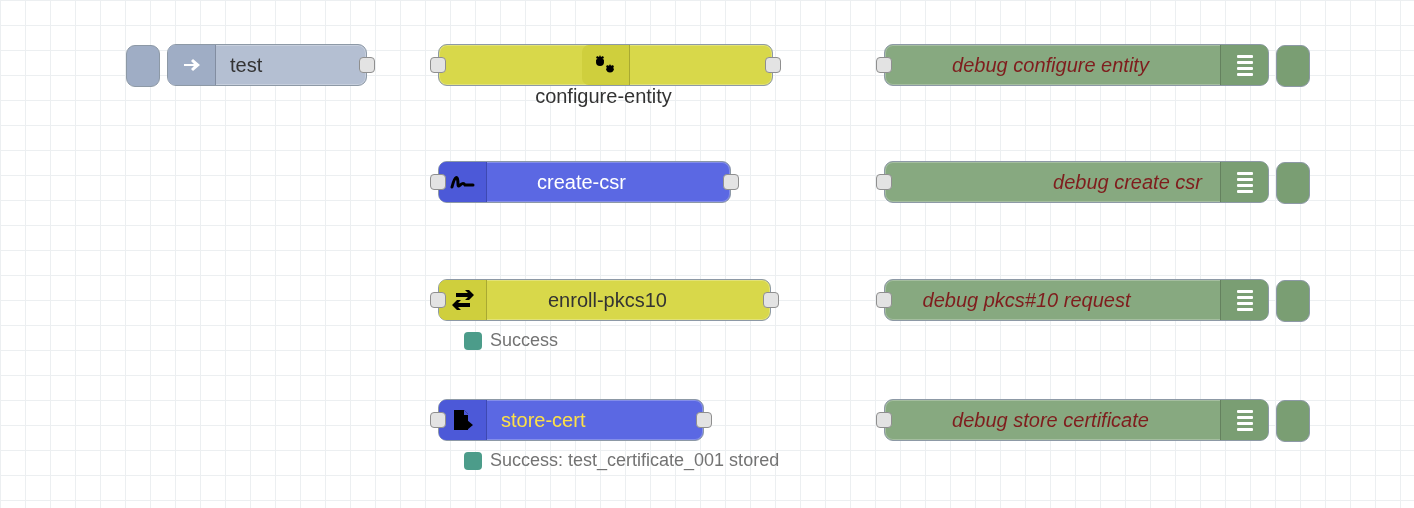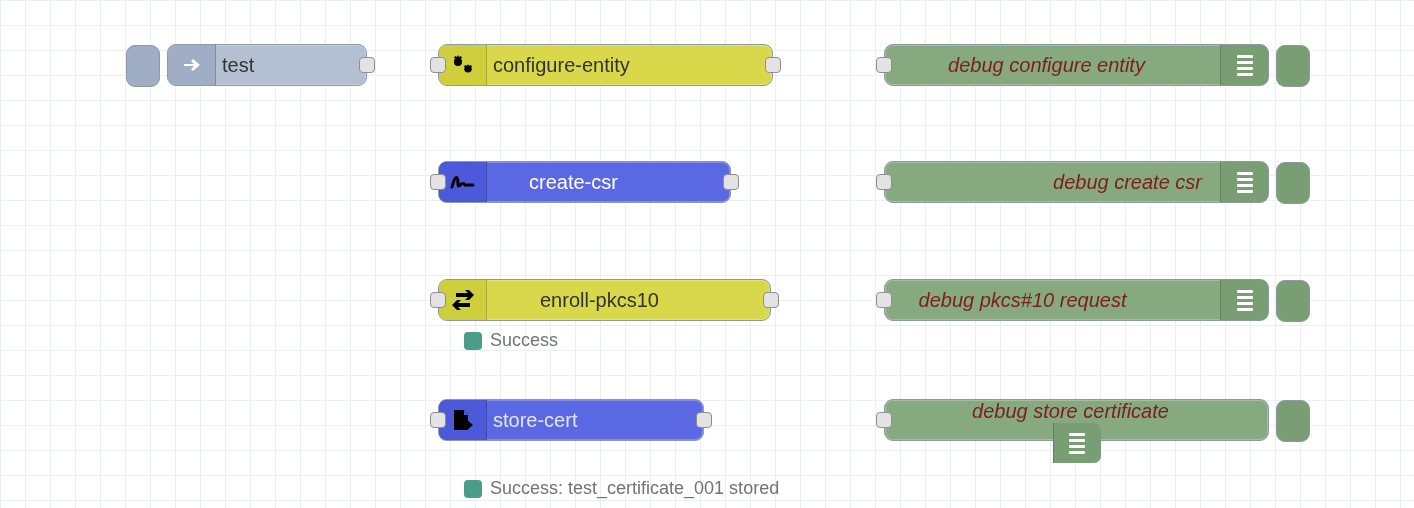--- a/index.html
+++ b/index.html
@@ -44,21 +44,21 @@
     border-top-left-radius:7px; border-bottom-left-radius:7px;
     background: rgba(0,0,0,0.07);
     flex-shrink:0;
   }
   .node .icon-slot.right {
     border-right:none;
     border-left:1.5px solid rgba(0,0,0,0.18);
     border-radius:0 7px 7px 0;
   }
   .node .label {
-    padding:0 18px 0 6px;
+    padding:0 18px 0 14px;
     white-space:nowrap;
   }
   .node .label.italic { font-style:italic; }
 
   
   .c-blue   { background:#b4bfd2; }
   .c-blue .icon-slot { background:#9fadc5; }
   .c-yellow { background:#d8d84a; }
   .c-yellow .icon-slot { background:#cfcf3d; }
   .c-purple { background:#5b68e3; color:#fff; }
@@ -133,21 +133,21 @@
   <div class="side-btn inject"></div>
   <div class="icon-slot">
     <svg width="24" height="24" viewBox="0 0 24 24">
         <path fill="#fff" d="M4 11h10l-3-3 2-2 7 6-7 6-2-2 3-3H4z"></path>
       </svg>
   </div>
   <div class="label">test</div>
   <div class="port out"></div>
 </div>
 
-<div class="node c-yellow" style="left:438px; top:44px; width:335px;">
+<div class="node c-yellow" style="left:438px; top:44px; width:335px;flex-direction:column;">
   <div class="port in"></div>
   <div class="icon-slot">
     <svg width="28" height="24" viewBox="0 0 28 24">
         <g fill="#000">
           <circle cx="9" cy="9" r="4"></circle>
           <path d="M9 2l1 2 2-1 1 2-2 1 2 1-1 2-2-1-1 2-1-2-2 1-1-2 2-1-2-1 1-2 2 1z"></path>
           <circle cx="19" cy="16" r="3.5"></circle>
           <path d="M19 11l1 2 2-1 1 2-2 1 2 1-1 2-2-1-1 2-1-2-2 1-1-2 2-1-2-1 1-2 2 1z"></path>
         </g>
       </svg>
@@ -231,29 +231,29 @@
   <div class="port in"></div>
   <div class="icon-slot">
     <svg width="26" height="24" viewBox="0 0 26 24">
         <g fill="#000">
           <path d="M4 2h10l4 4v16H4z"></path>
           <path d="M14 2v5h5" fill="#4c59d8"></path>
           <path d="M8 17h10l-3-3 2-2 6 5-6 5-2-2 3-3H8z"></path>
         </g>
       </svg>
   </div>
-  <div class="label" style="color:#e5e5e5">store-cert</div>
-  <div class="port out"></div>
-</div>
-<div class="status" style="left:464px; top:450px;margin-top:28px;">
+  <div class="label" style="color:#fde047">store-cert</div>
+  <div class="port out"></div>
+</div>
+<div class="status" style="left:464px; top:450px;">
   <div class="dot"></div>
   <span>Success: test_certificate_001 stored</span>
 </div>
 
-<div class="node c-green" style="left:884px; top:399px; width:385px;flex-direction:column;">
+<div class="node c-green" style="left:884px; top:399px; width:385px;">
   <div class="port in"></div>
   <div class="label italic" style="flex:1; text-align:center">debug store certificate</div>
   <div class="icon-slot right">
     <div class="dbg-bars">
         <span></span>
         <span></span>
         <span></span>
         <span></span>
       </div>
   </div>

